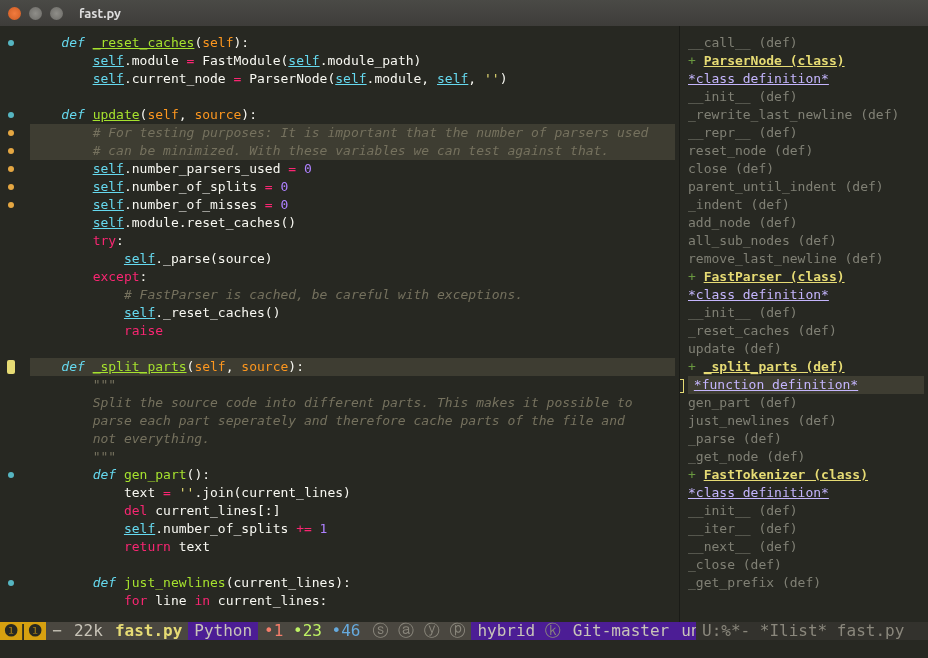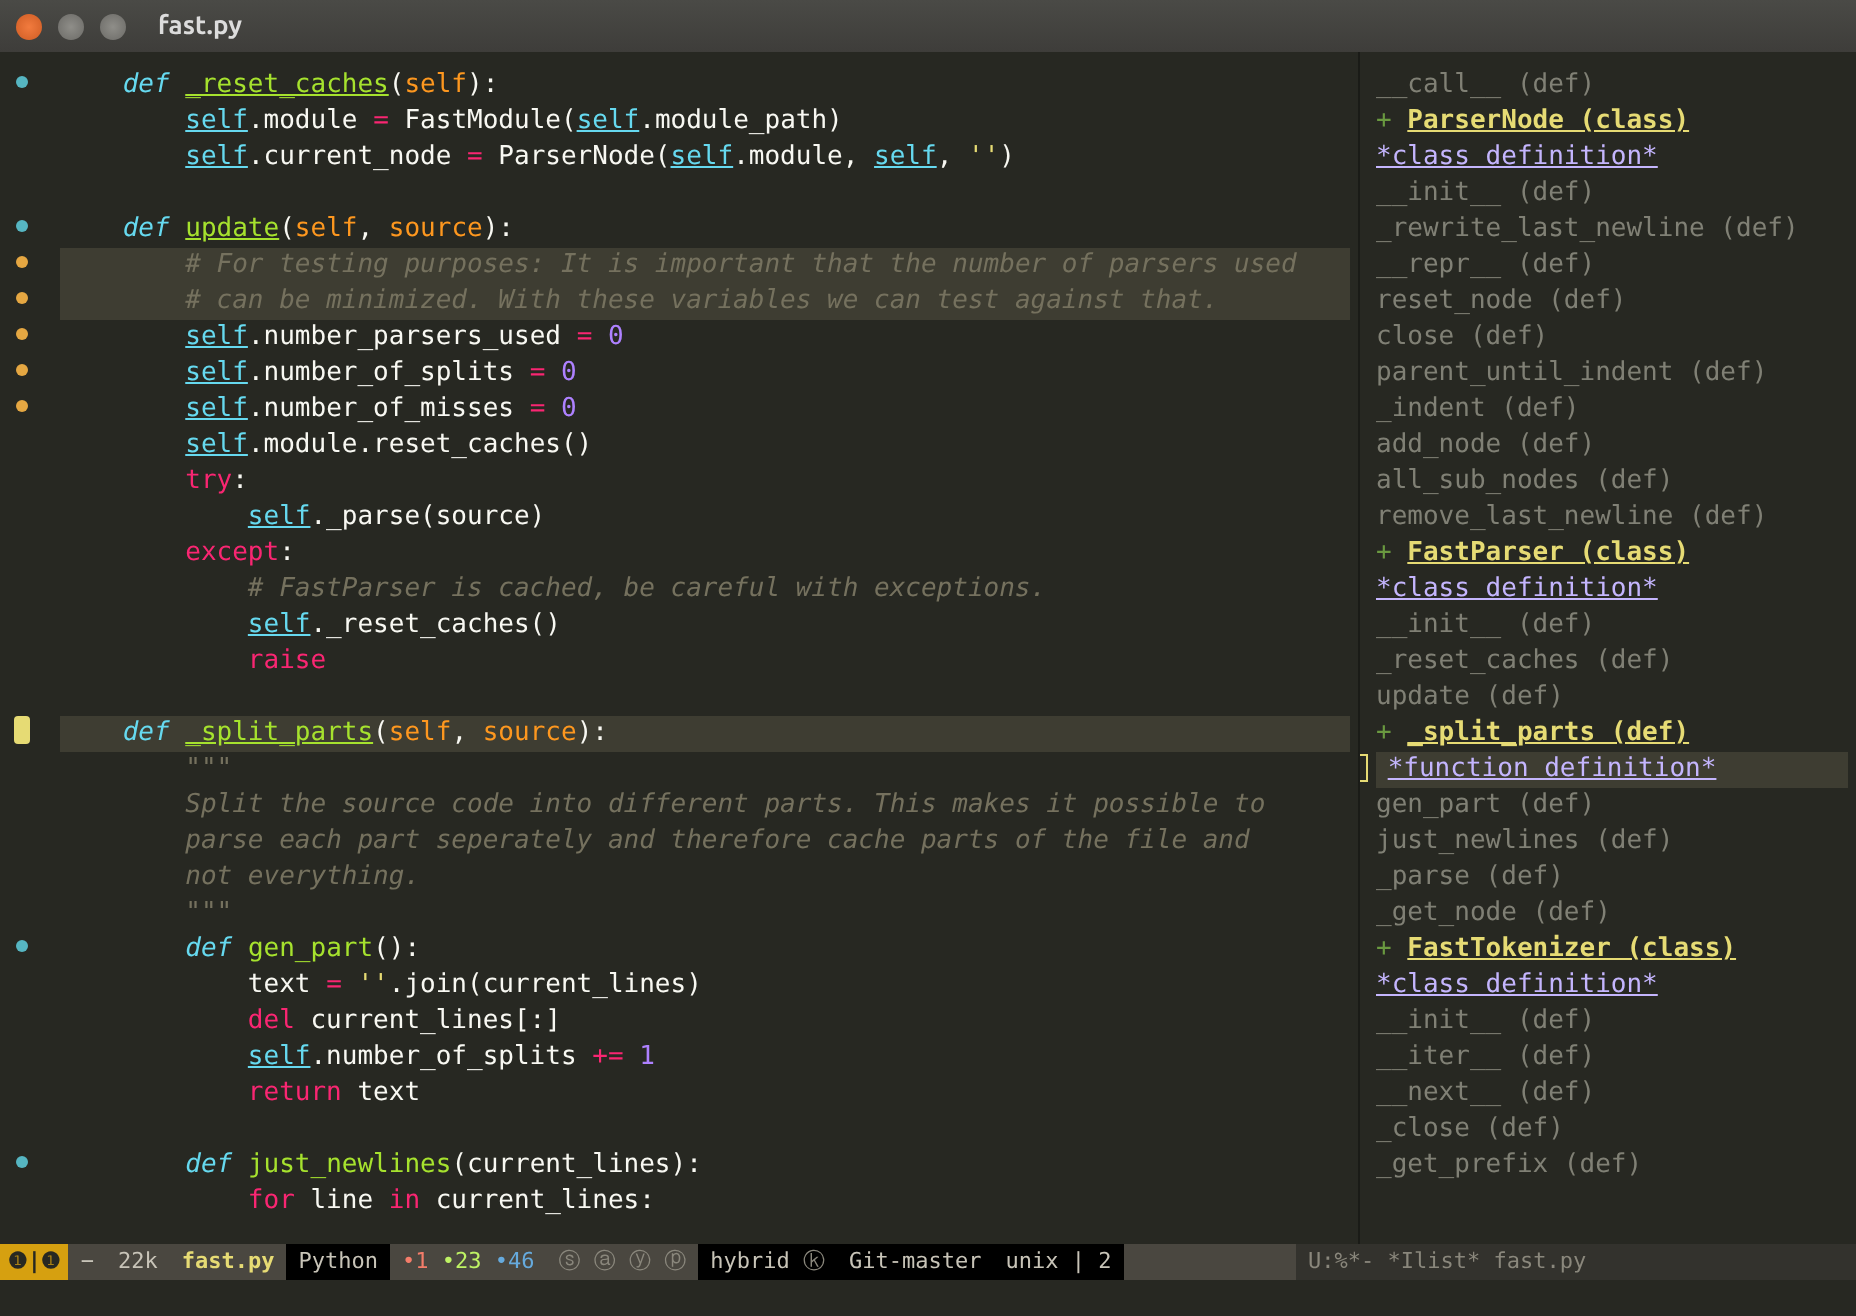--- a/index.html
+++ b/index.html
@@ -80,42 +80,42 @@
   .side .star { color: #c4b5fd; text-decoration: underline; }
   .side .cur { background: #3e3d32; }
   .side .cur-mark {
     display:inline-block; width:8px; height:14px;
     border:1px solid #e6db74; vertical-align: middle;
     margin-right: 2px; margin-left:-12px;
   }
   .statusbar {
     height: 18px;
     display: flex;
-    font-size: 11px;
+    font-size: 16px;
     line-height: 18px;
   }
   .sb-left {
     flex: 1;
     background: #4a4740;
     color: #c8c4b8;
     display: flex;
     align-items: center;
     overflow: hidden;
     white-space: nowrap;
   }
   .sb-seg { padding: 0 6px; }
   .sb-flag { background: #d6a010; color: #272822; font-weight:bold; padding:0 4px; }
   .sb-fn { color: #e6db74; font-weight:bold; }
-  .sb-mode { background: #000000; padding:0 6px; }
+  .sb-mode { background: #4c1d95; padding:0 6px; }
   .sb-red { color:#f47d6a; }
   .sb-orange { color:#bef264; }
   .sb-blue { color:#66aadd; }
   .sb-dim { color:#8a877c; }
   .sb-right {
-    width: 280px;
+    width: 232px;
     background: #33322d;
     color: #8a877c;
     padding: 0 6px;
   }
   .minibuf { height: 18px; background:#272822; }
 </style>
 </head>
 <body>
 
 <div class="titlebar">

